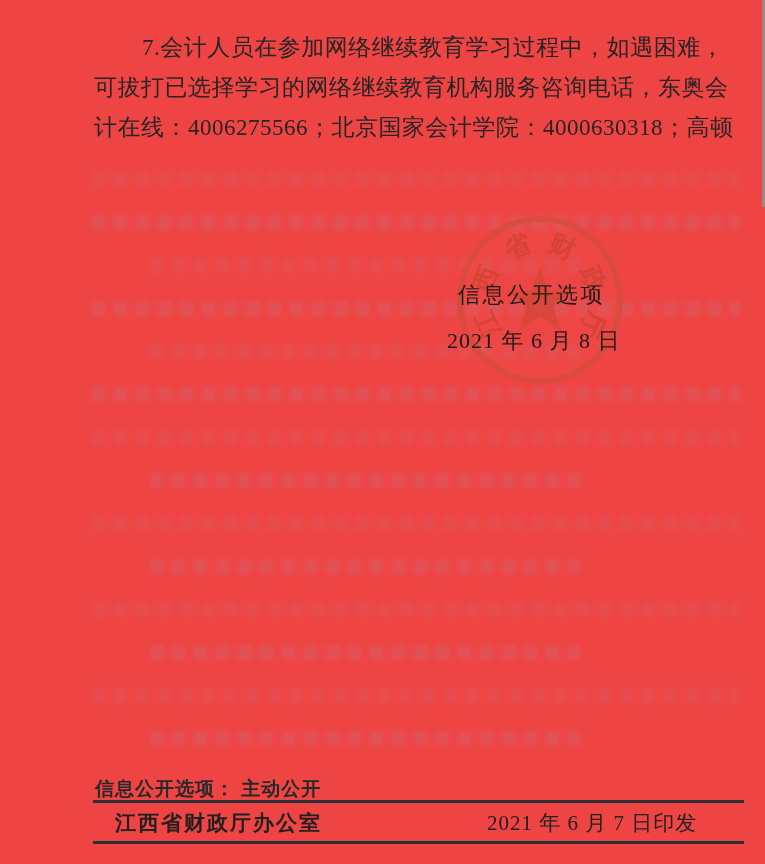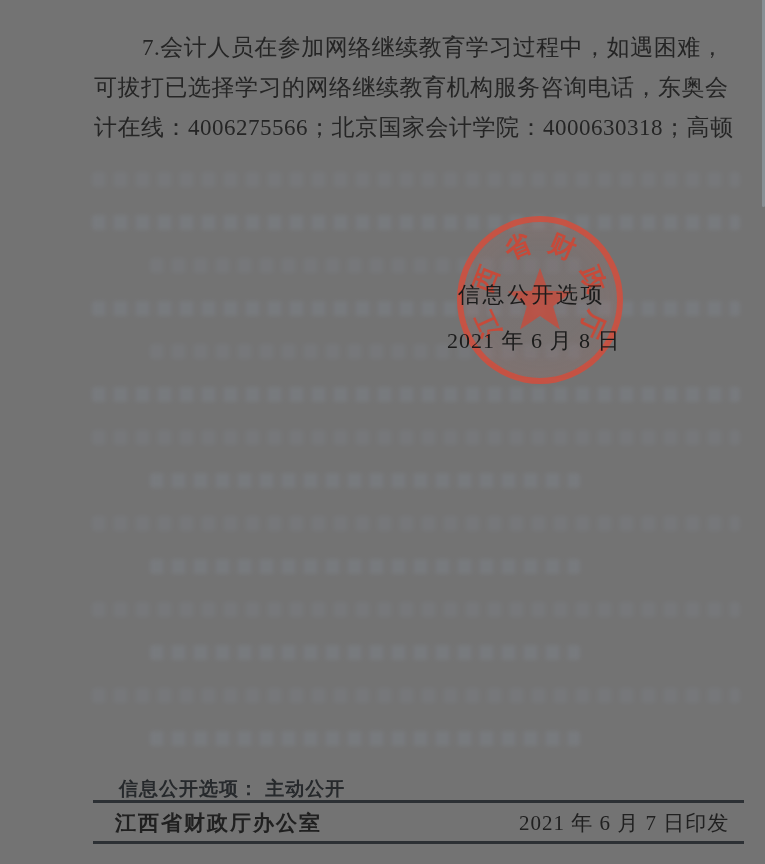--- a/index.html
+++ b/index.html
@@ -1,18 +1,18 @@
 <!DOCTYPE html>
 <html lang="zh"><head>
 <meta charset="utf-8">
 <style>
   html,body{margin:0;padding:0;background:#ffffff;}
   .page{
     position:relative; width:765px; height:864px; overflow:hidden;
-    background:#737373;
+    background:#ef4444;
     font-family:"Liberation Serif","DejaVu Serif",serif;
     color:#1e1e1e;
   }
   
   .paragraph{ position:absolute; left:94px; top:28px; width:622px; }
   .para-line{
     height:40px; line-height:40px; font-size:23px; letter-spacing:0.5px;
     white-space:nowrap; color:#252525;
   }
   .para-line.indent{ text-indent:48px; }
@@ -53,32 +53,31 @@
   .issue-date{
     position:absolute; left:447px; top:326px; z-index:6;
     font-size:22px; letter-spacing:1px; white-space:nowrap; color:#1b1b1b;
   }
   
   .disclosure{
     position:absolute; left:95px; top:776px; z-index:4;
     font-family:"Liberation Sans","DejaVu Sans",sans-serif;
     font-weight:bold; font-size:19px; letter-spacing:1px; color:#26292c;
     white-space:nowrap;
-    margin-left:24px;
   }
   .rule{ position:absolute; left:93px; width:651px; height:3px; background:#2c3034; z-index:4; }
   .rule-top{ top:800px; }
   .rule-bottom{ top:841px; }
   .issuer{
     position:absolute; left:115px; top:809px; z-index:4;
     font-size:21px; letter-spacing:2px; white-space:nowrap; color:#202020;font-weight:bold;
   }
   .print-date{
     position:absolute; left:487px; top:809px; z-index:4;
-    font-size:21px; letter-spacing:1px; white-space:nowrap; color:#202020;margin-left:32px;
+    font-size:21px; letter-spacing:1px; white-space:nowrap; color:#202020;
   }
   
   .scan-edge{
     position:absolute; right:0; top:0; width:3px; height:207px;
     background:#8f969c; opacity:.8; z-index:7; border-radius:0 0 2px 2px;
   }
 </style>
 </head>
 <body>
 

